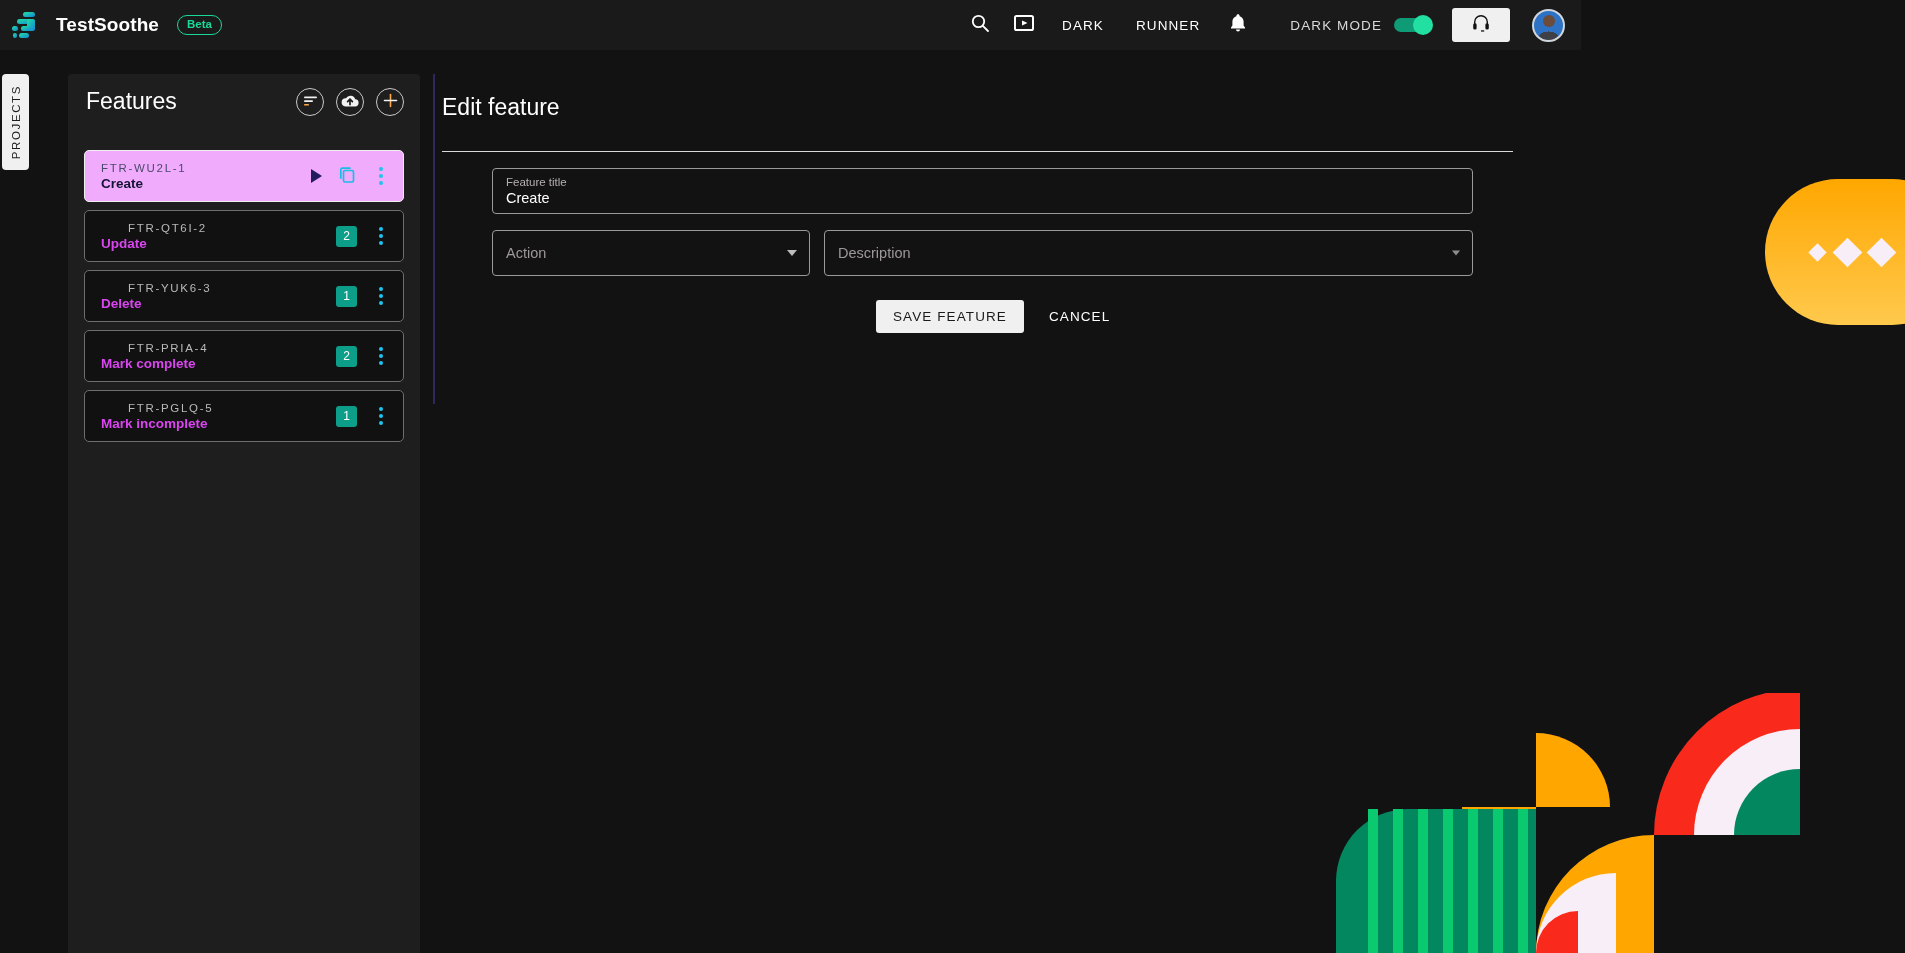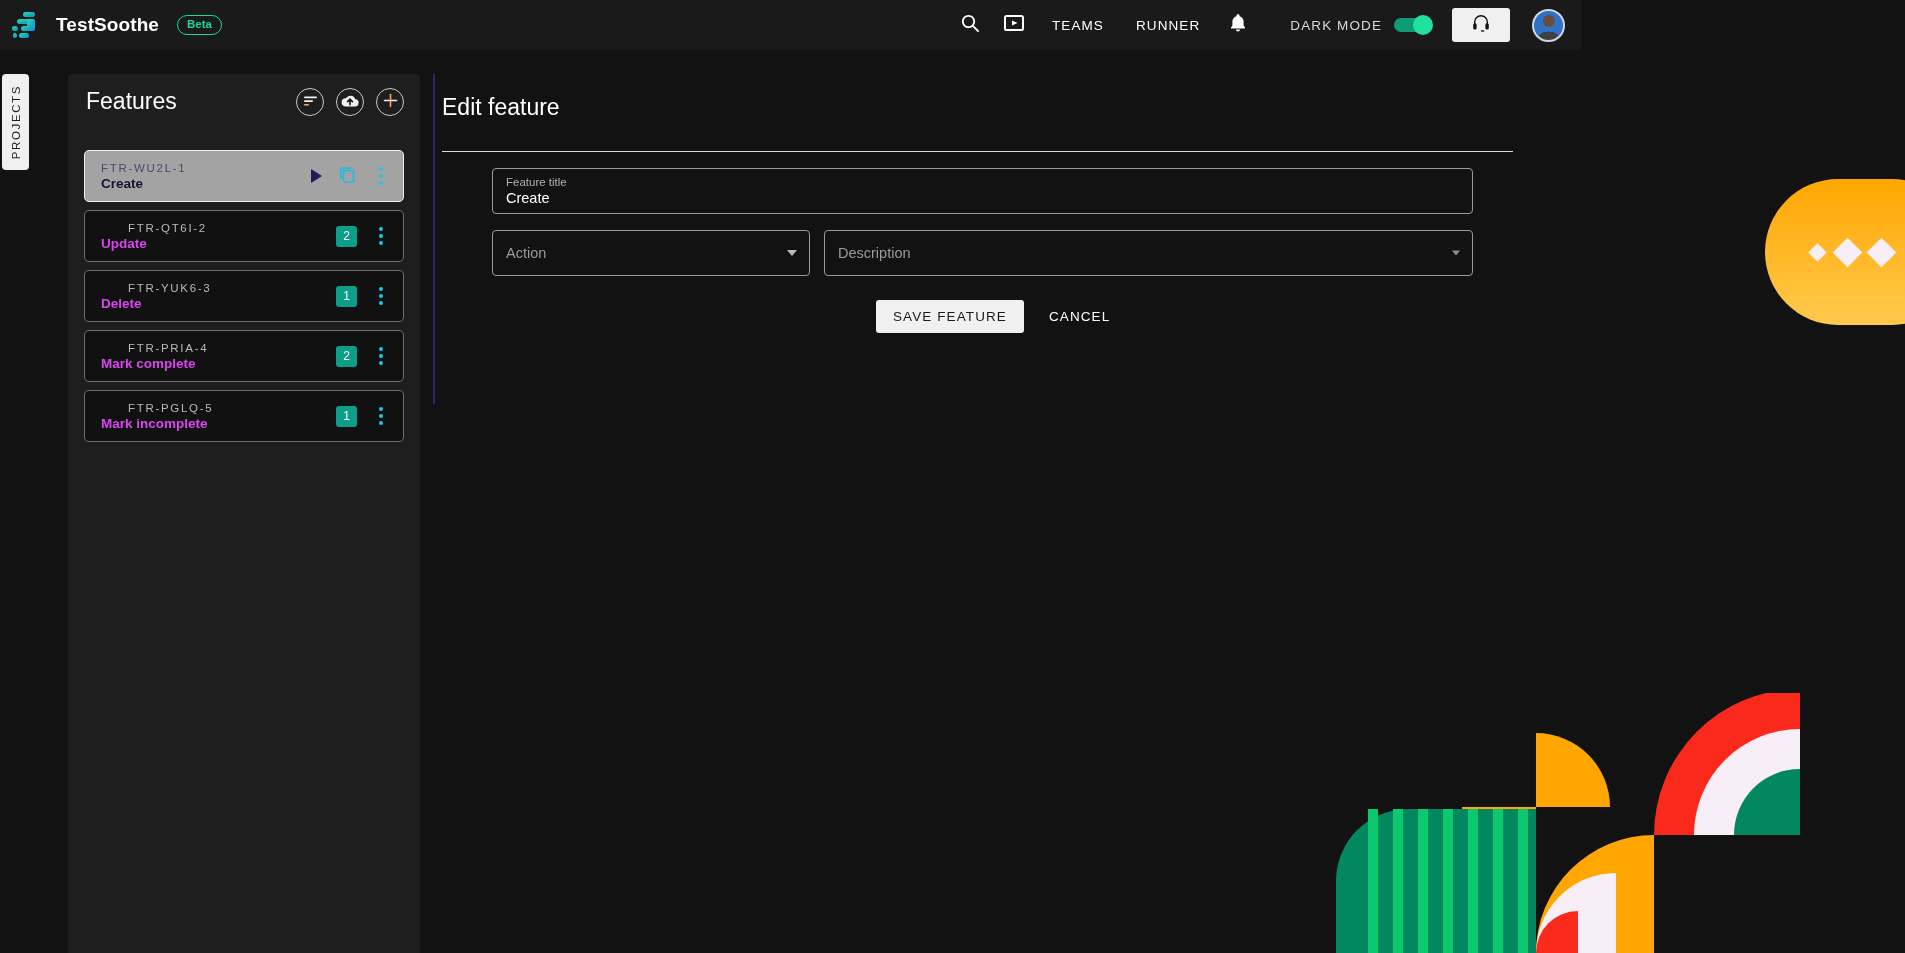--- a/index.html
+++ b/index.html
@@ -109,21 +109,21 @@
   .feature-list { padding: 6px 16px 0 16px; display: flex; flex-direction: column; gap: 8px; }
   .feature-card {
     height: 52px; border-radius: 5px;
     display: flex; align-items: center; padding: 0 14px 0 16px;
     cursor: pointer; position: relative;
   }
   .feature-card.dark {
     background: #111111; border: 1.3px solid #6e6e6e;
   }
   .feature-card.active {
-    background: #a3a3a3; border: 1.3px solid #f0f0f0;
+    background: #f0abfc; border: 1.3px solid #f0f0f0;
   }
   .fc-texts { display: flex; flex-direction: column; gap: 2px; }
   .fc-code {
     font-size: 11.5px; letter-spacing: 1.7px; font-weight: 500;
   }
   .fc-name { font-size: 13.5px; font-weight: bold; }
   .feature-card.active .fc-code { color: #4b4a6b; }
   .feature-card.active .fc-name { color: #141333; }
   .feature-card.dark .fc-code { color: #b9b9b9; margin-left: 27px; }
   .feature-card.dark .fc-name { color: #d946ef; }
@@ -254,21 +254,21 @@
 
     <div class="nav-icon-btn">
       <span>
         <svg width="22" height="20" viewBox="0 0 22 20">
           <rect x="2" y="3" width="18" height="14" rx="1.6" fill="none" stroke="#ffffff" stroke-width="2"></rect>
           <polygon points="9,7.5 14.5,10 9,12.5" fill="#ffffff"></polygon>
         </svg>
       </span>
     </div>
 
-    <div class="nav-link">TEAMS</div>
+    <div class="nav-link">DARK</div>
     <div class="nav-link">RUNNER</div>
 
     <div class="nav-icon-btn">
       <span>
         <svg width="18" height="20" viewBox="0 0 18 20" fill="#ffffff">
           <path d="M9 1.2c-.9 0-1.6.7-1.6 1.6v.5C5 3.9 3.4 6 3.4 8.5v4L2 14.6v.9h14v-.9l-1.4-2.1v-4C14.6 6 13 3.9 10.6 3.3v-.5C10.6 1.9 9.9 1.2 9 1.2z"></path>
           <path d="M7 16.4a2 2 0 0 0 4 0z"></path>
         </svg>
       </span>
     </div>

